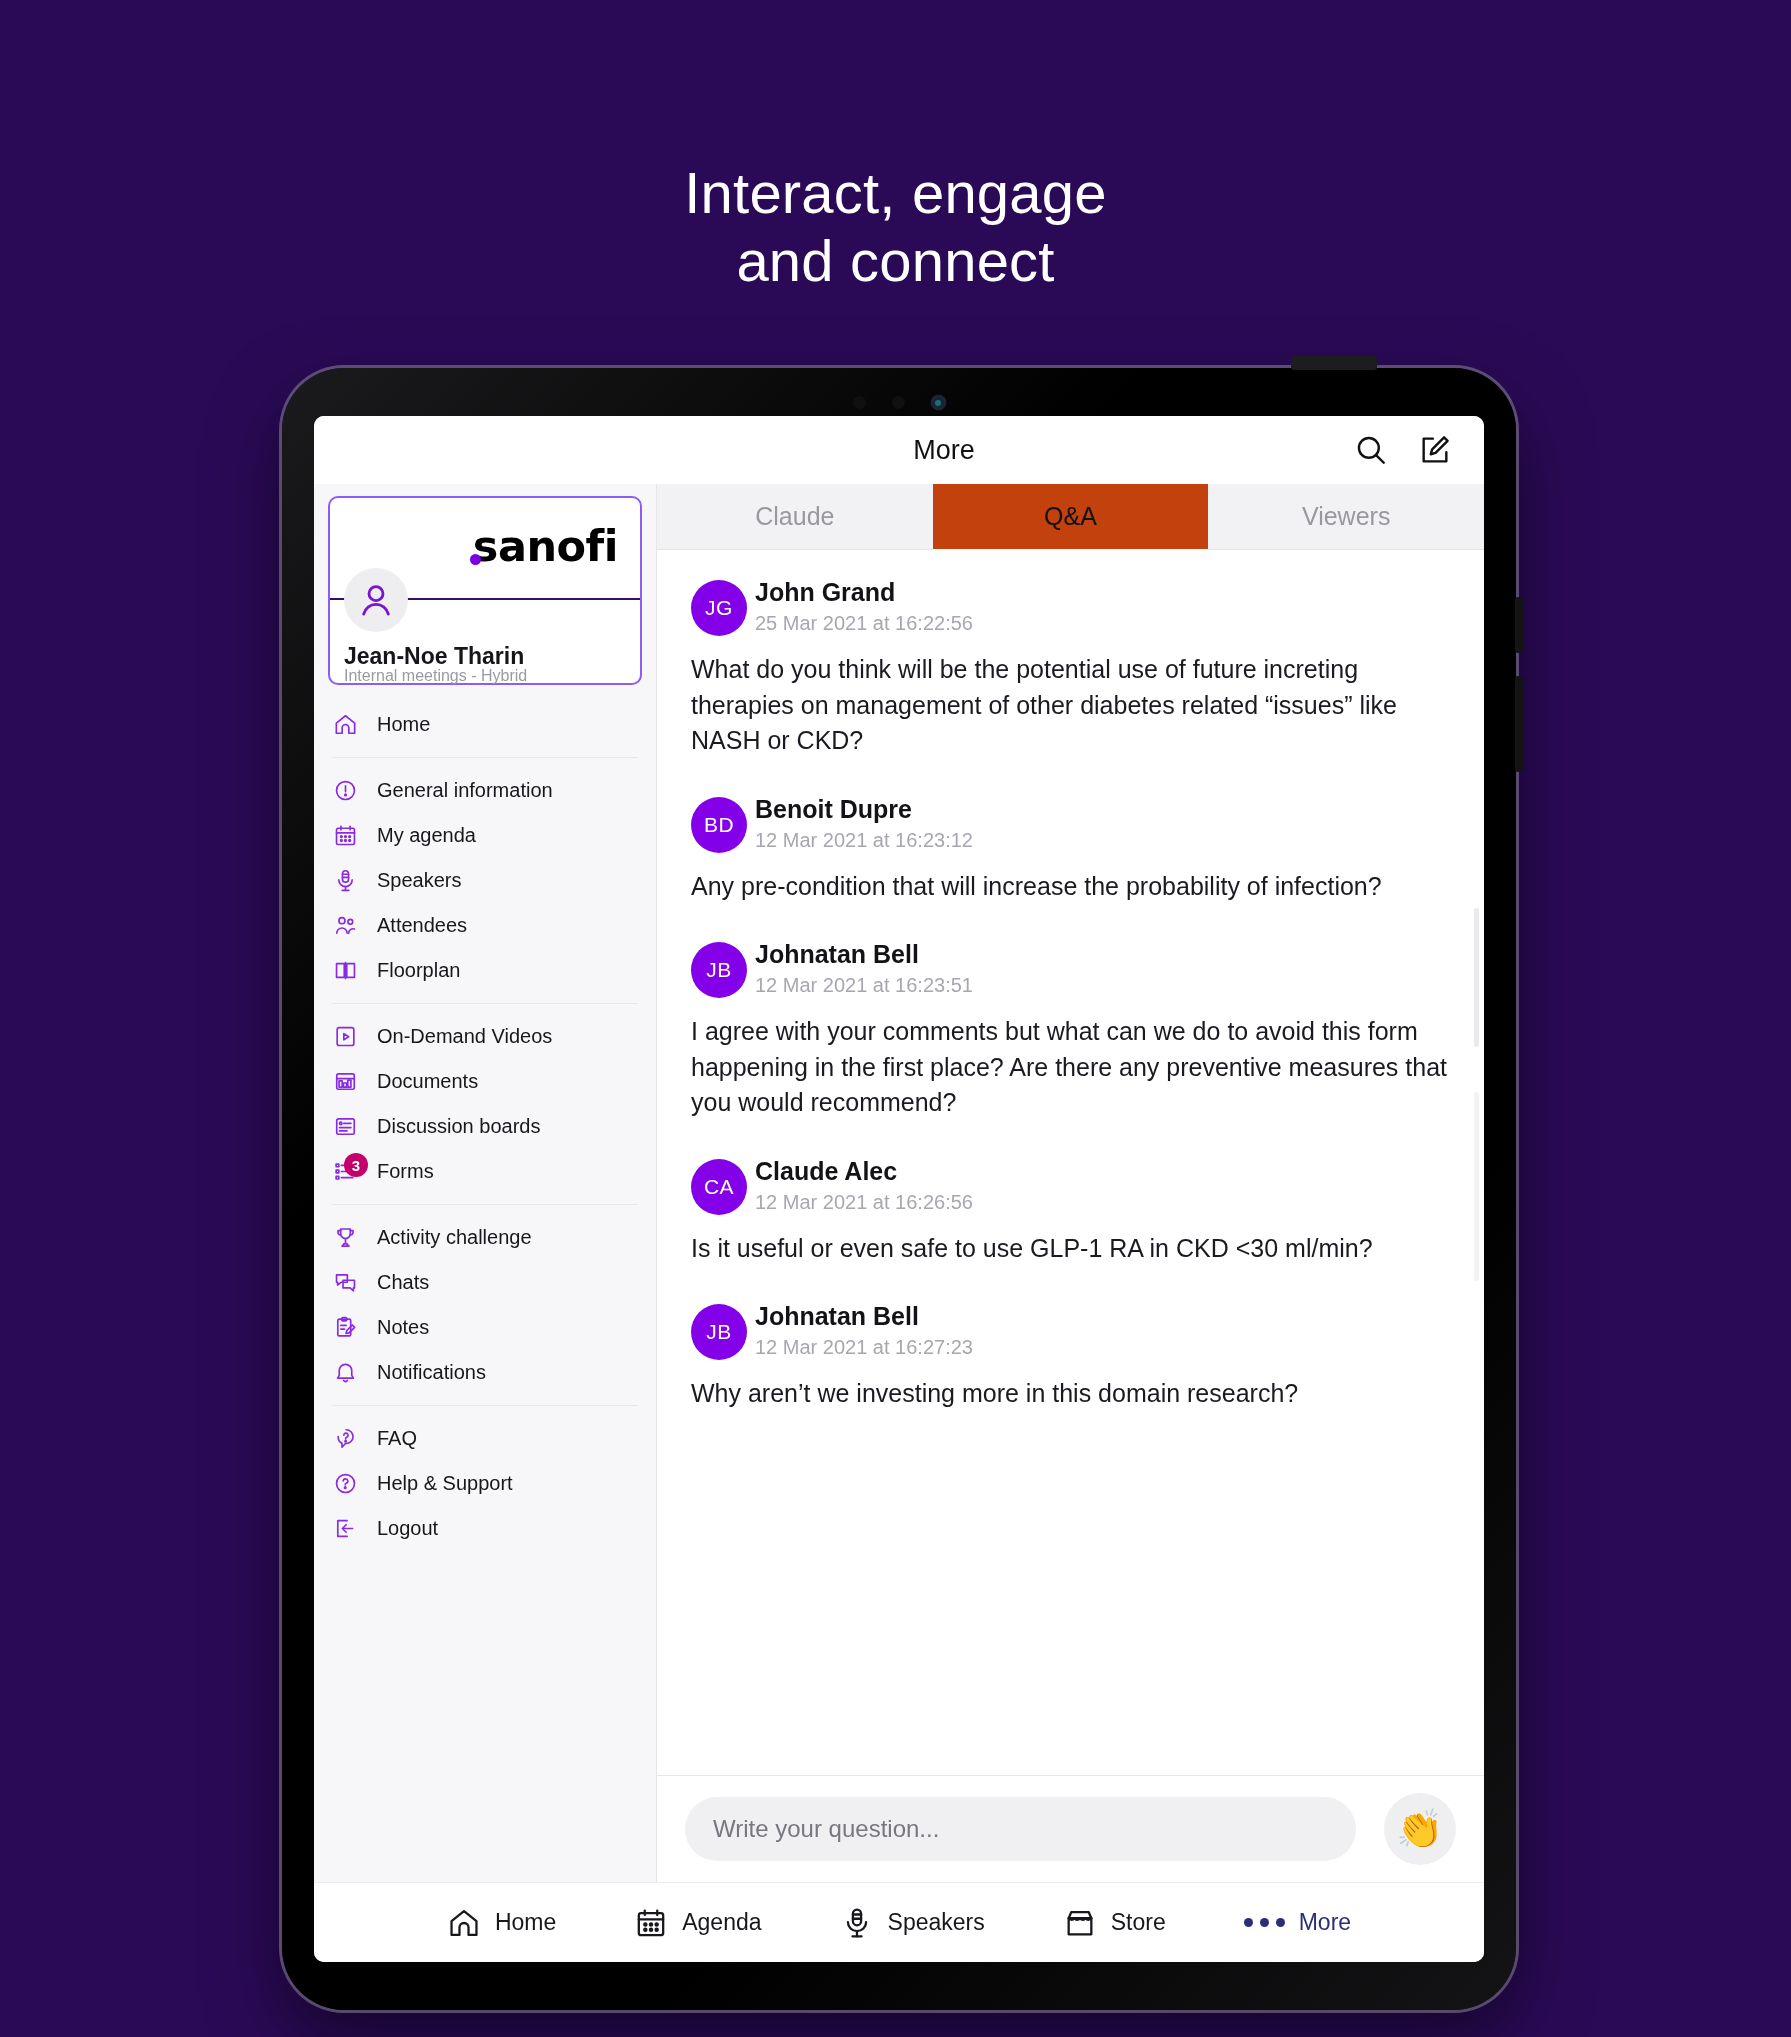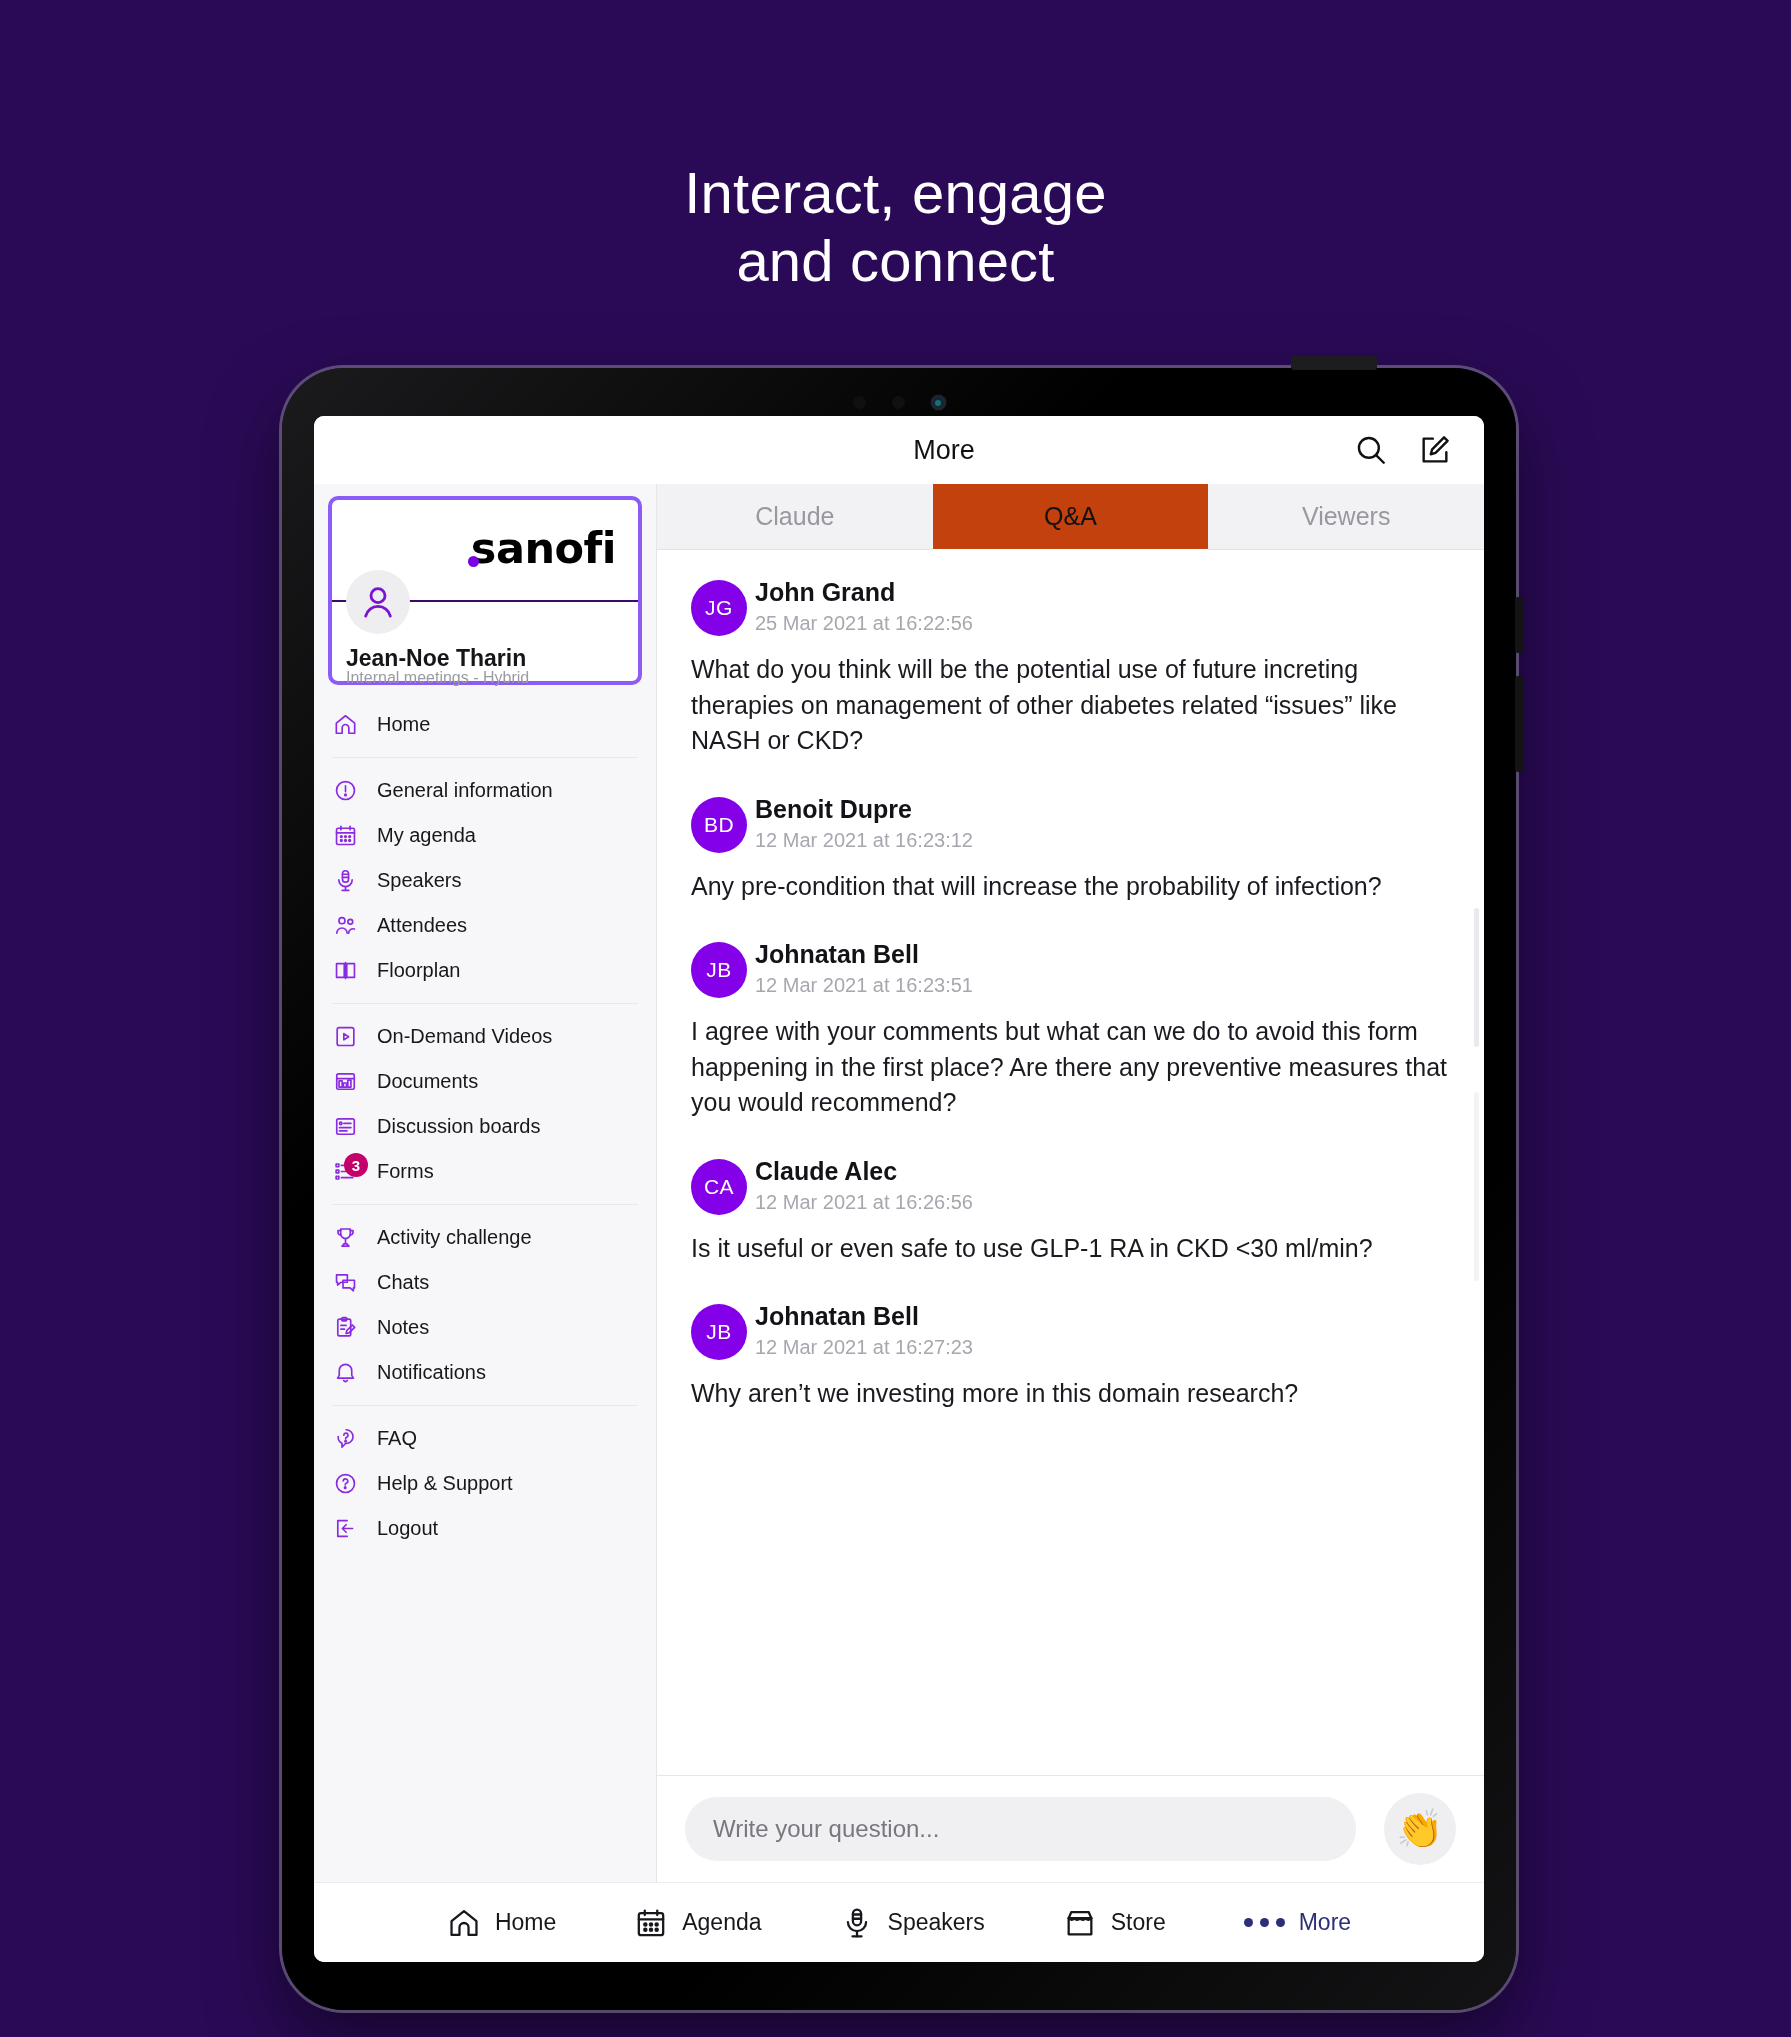--- a/index.html
+++ b/index.html
@@ -124,21 +124,21 @@
     width: 343px;
     flex: 0 0 343px;
     background: #f7f7f9;
     border-right: 1px solid #e6e6ea;
     overflow: hidden;
     padding-bottom: 10px;
   }
   .profile-card {
     margin: 12px 14px 8px 14px;
     background: #ffffff;
-    border: 4px solid #8b5cf6;
+    border: 2px solid #8b5cf6;
     border-radius: 10px;
     padding: 0;
     position: relative;
     height: 189px;
   }
   .logo-zone {
     height: 96px;
     display: flex;
     align-items: center;
     justify-content: flex-end;

